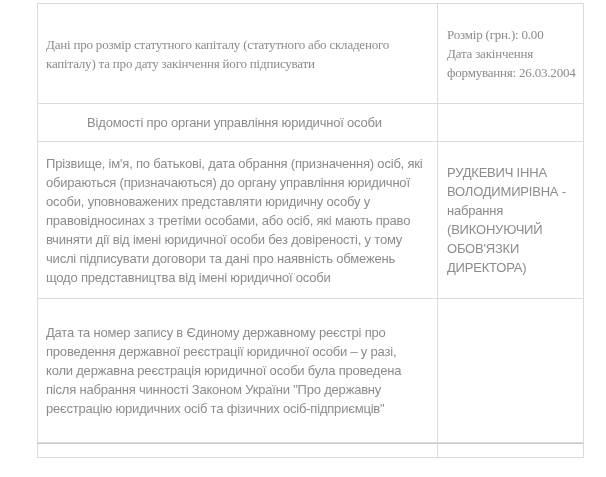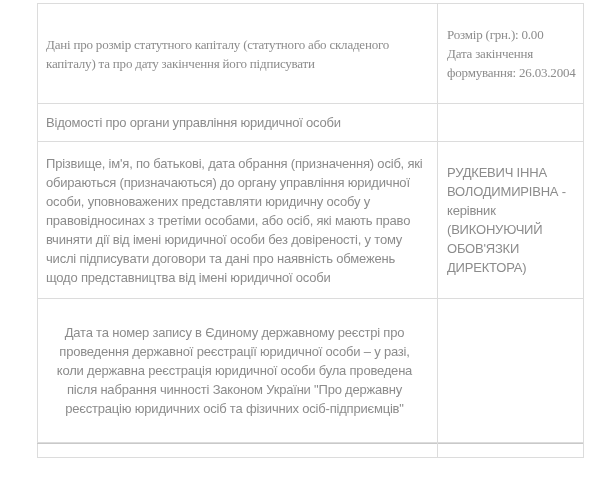--- a/index.html
+++ b/index.html
@@ -26,23 +26,23 @@
     font-size: 13px;
     line-height: 19px;
     letter-spacing: -0.2px;
     color: #8c8c8c;
     background: #ffffff;
   }
   td.label-cell { width: 400px; padding: 6px 14px 6px 8px; }
   td.value-cell { width: 146px; padding: 6px 6px 6px 9px; }
   tr.r1 td { height: 100px; font-family: Liberation Serif, serif; }
   tr.r2 td { height: 52px; }
-  tr.r3 td { height: 38px; }
+  tr.r3 td { height: 38px; text-align: center; }
   tr.r4 td { height: 157px; }
-  tr.r5 td { height: 144px; text-align: center; }
+  tr.r5 td { height: 144px; }
   .t2 td { height: 14px; border-top: 1px solid #c9c9c9; }
   .value-cell div + div { margin-top: 0; }
 </style>
 </head>
 <body>
 
 <div class="extract">
 
   <table class="t1">
     <tbody>
@@ -62,21 +62,21 @@
           <div>Відомості про органи управління юридичної особи</div>
         </td>
         <td class="value-cell"></td>
       </tr>
 
       <tr class="r4">
         <td class="label-cell">
           <div>Прізвище, ім'я, по батькові, дата обрання (призначення) осіб, які обираються (призначаються) до органу управління юридичної особи, уповноважених представляти юридичну особу у правовідносинах з третіми особами, або осіб, які мають право вчиняти дії від імені юридичної особи без довіреності, у тому числі підписувати договори та дані про наявність обмежень щодо представництва від імені юридичної особи</div>
         </td>
         <td class="value-cell">
-          <div>РУДКЕВИЧ ІННА ВОЛОДИМИРІВНА - керівник (ВИКОНУЮЧИЙ ОБОВ'ЯЗКИ ДИРЕКТОРА)</div>
+          <div>РУДКЕВИЧ ІННА ВОЛОДИМИРІВНА - набрання (ВИКОНУЮЧИЙ ОБОВ'ЯЗКИ ДИРЕКТОРА)</div>
         </td>
       </tr>
 
       <tr class="r5">
         <td class="label-cell">
           <div>Дата та номер запису в Єдиному державному реєстрі про проведення державної реєстрації юридичної особи – у разі, коли державна реєстрація юридичної особи була проведена після набрання чинності Законом України "Про державну реєстрацію юридичних осіб та фізичних осіб-підприємців"</div>
         </td>
         <td class="value-cell"></td>
       </tr>
     </tbody>

